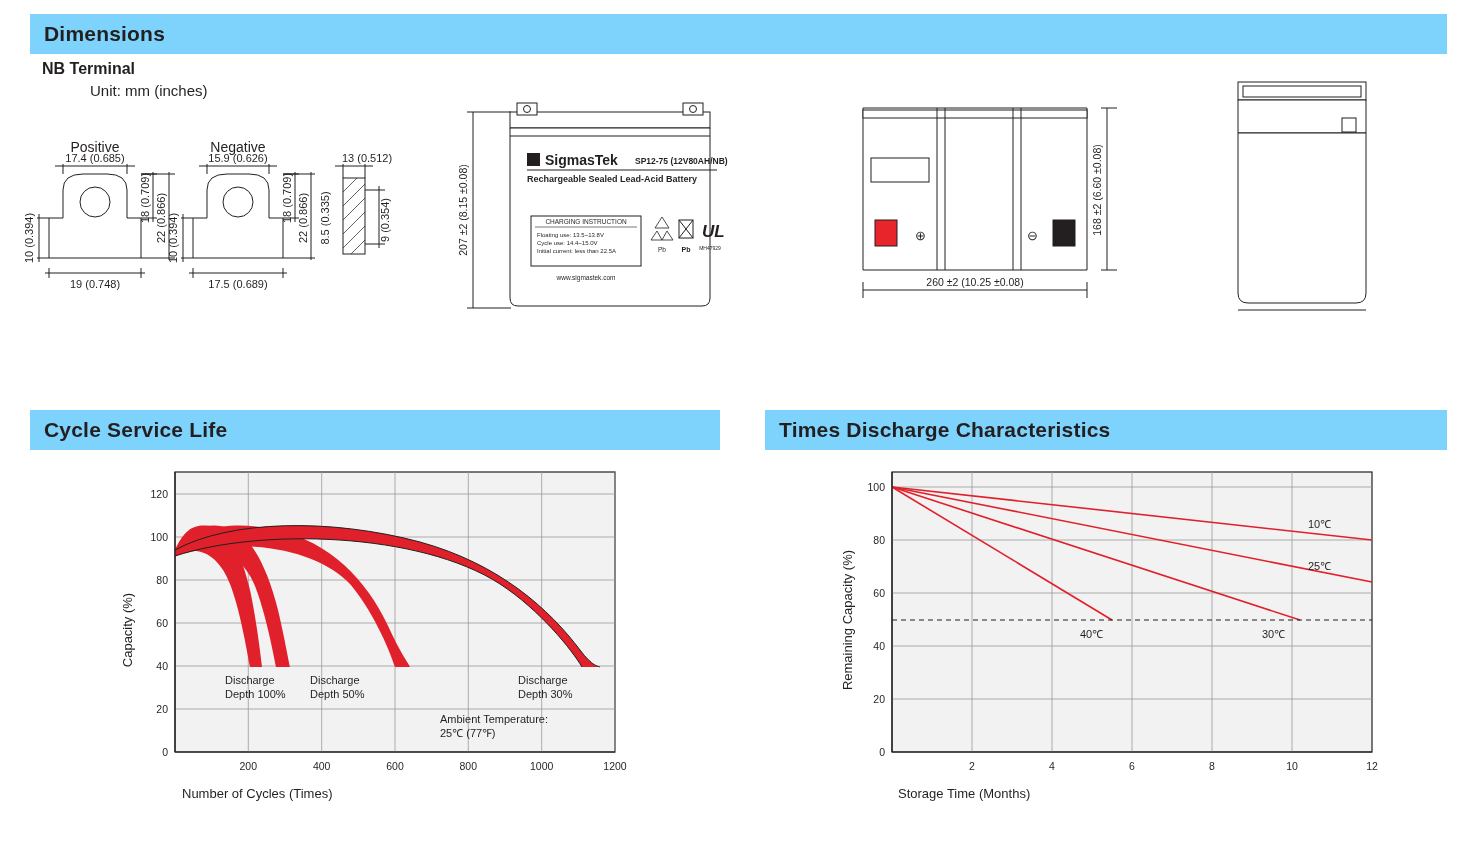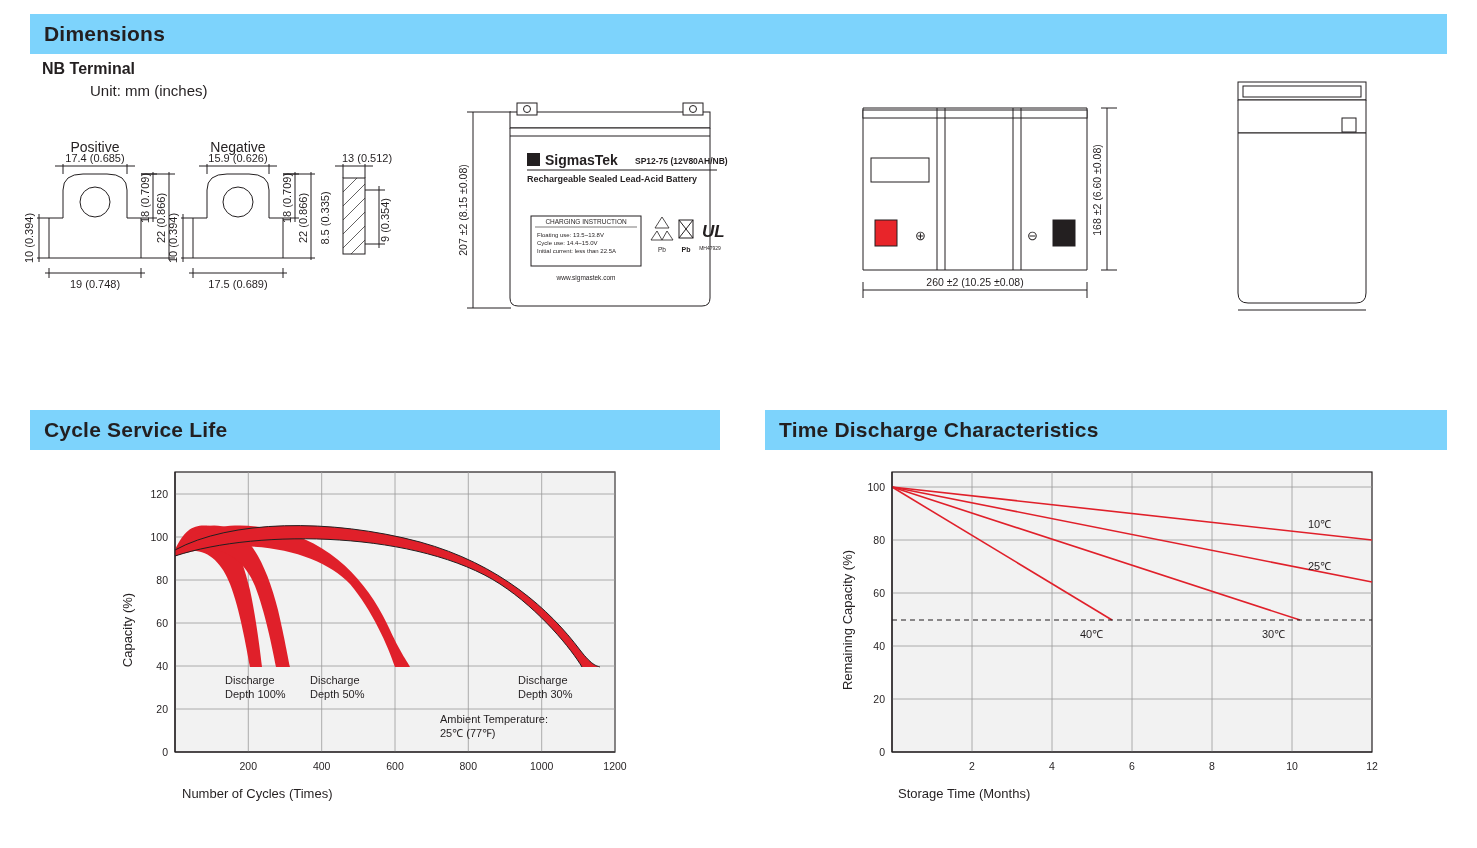--- a/index.html
+++ b/index.html
@@ -282,21 +282,21 @@
     <text x="330" y="263">Ambient Temperature:</text>
     <text x="330" y="277">25℃ (77℉)</text>
   </g>
 
   <text x="22" y="170" font-size="13" text-anchor="middle" transform="rotate(-90 22 170)">Capacity (%)</text>
   <text x="72" y="338" font-size="13" text-anchor="start">Number of Cycles (Times)</text>
 </svg>
 </div>
 
 <div class="section-head" style="left:765px;top:410px;width:682px;">
-  <span class="t">Time Discharge Characteristics</span>
+  <span class="t">Times Discharge Characteristics</span>
 </div>
 
 <div class="abs" style="left:830px;top:460px;">
 <svg width="610" height="350" viewBox="0 0 610 350">
   <rect x="62" y="12" width="480" height="280" fill="#f2f2f2" stroke="#231f20" stroke-width="1.2"></rect>
   <g stroke="#9a9a9a" stroke-width=".8">
     <line x1="142" y1="12" x2="142" y2="292"></line>
     <line x1="222" y1="12" x2="222" y2="292"></line>
     <line x1="302" y1="12" x2="302" y2="292"></line>
     <line x1="382" y1="12" x2="382" y2="292"></line>

